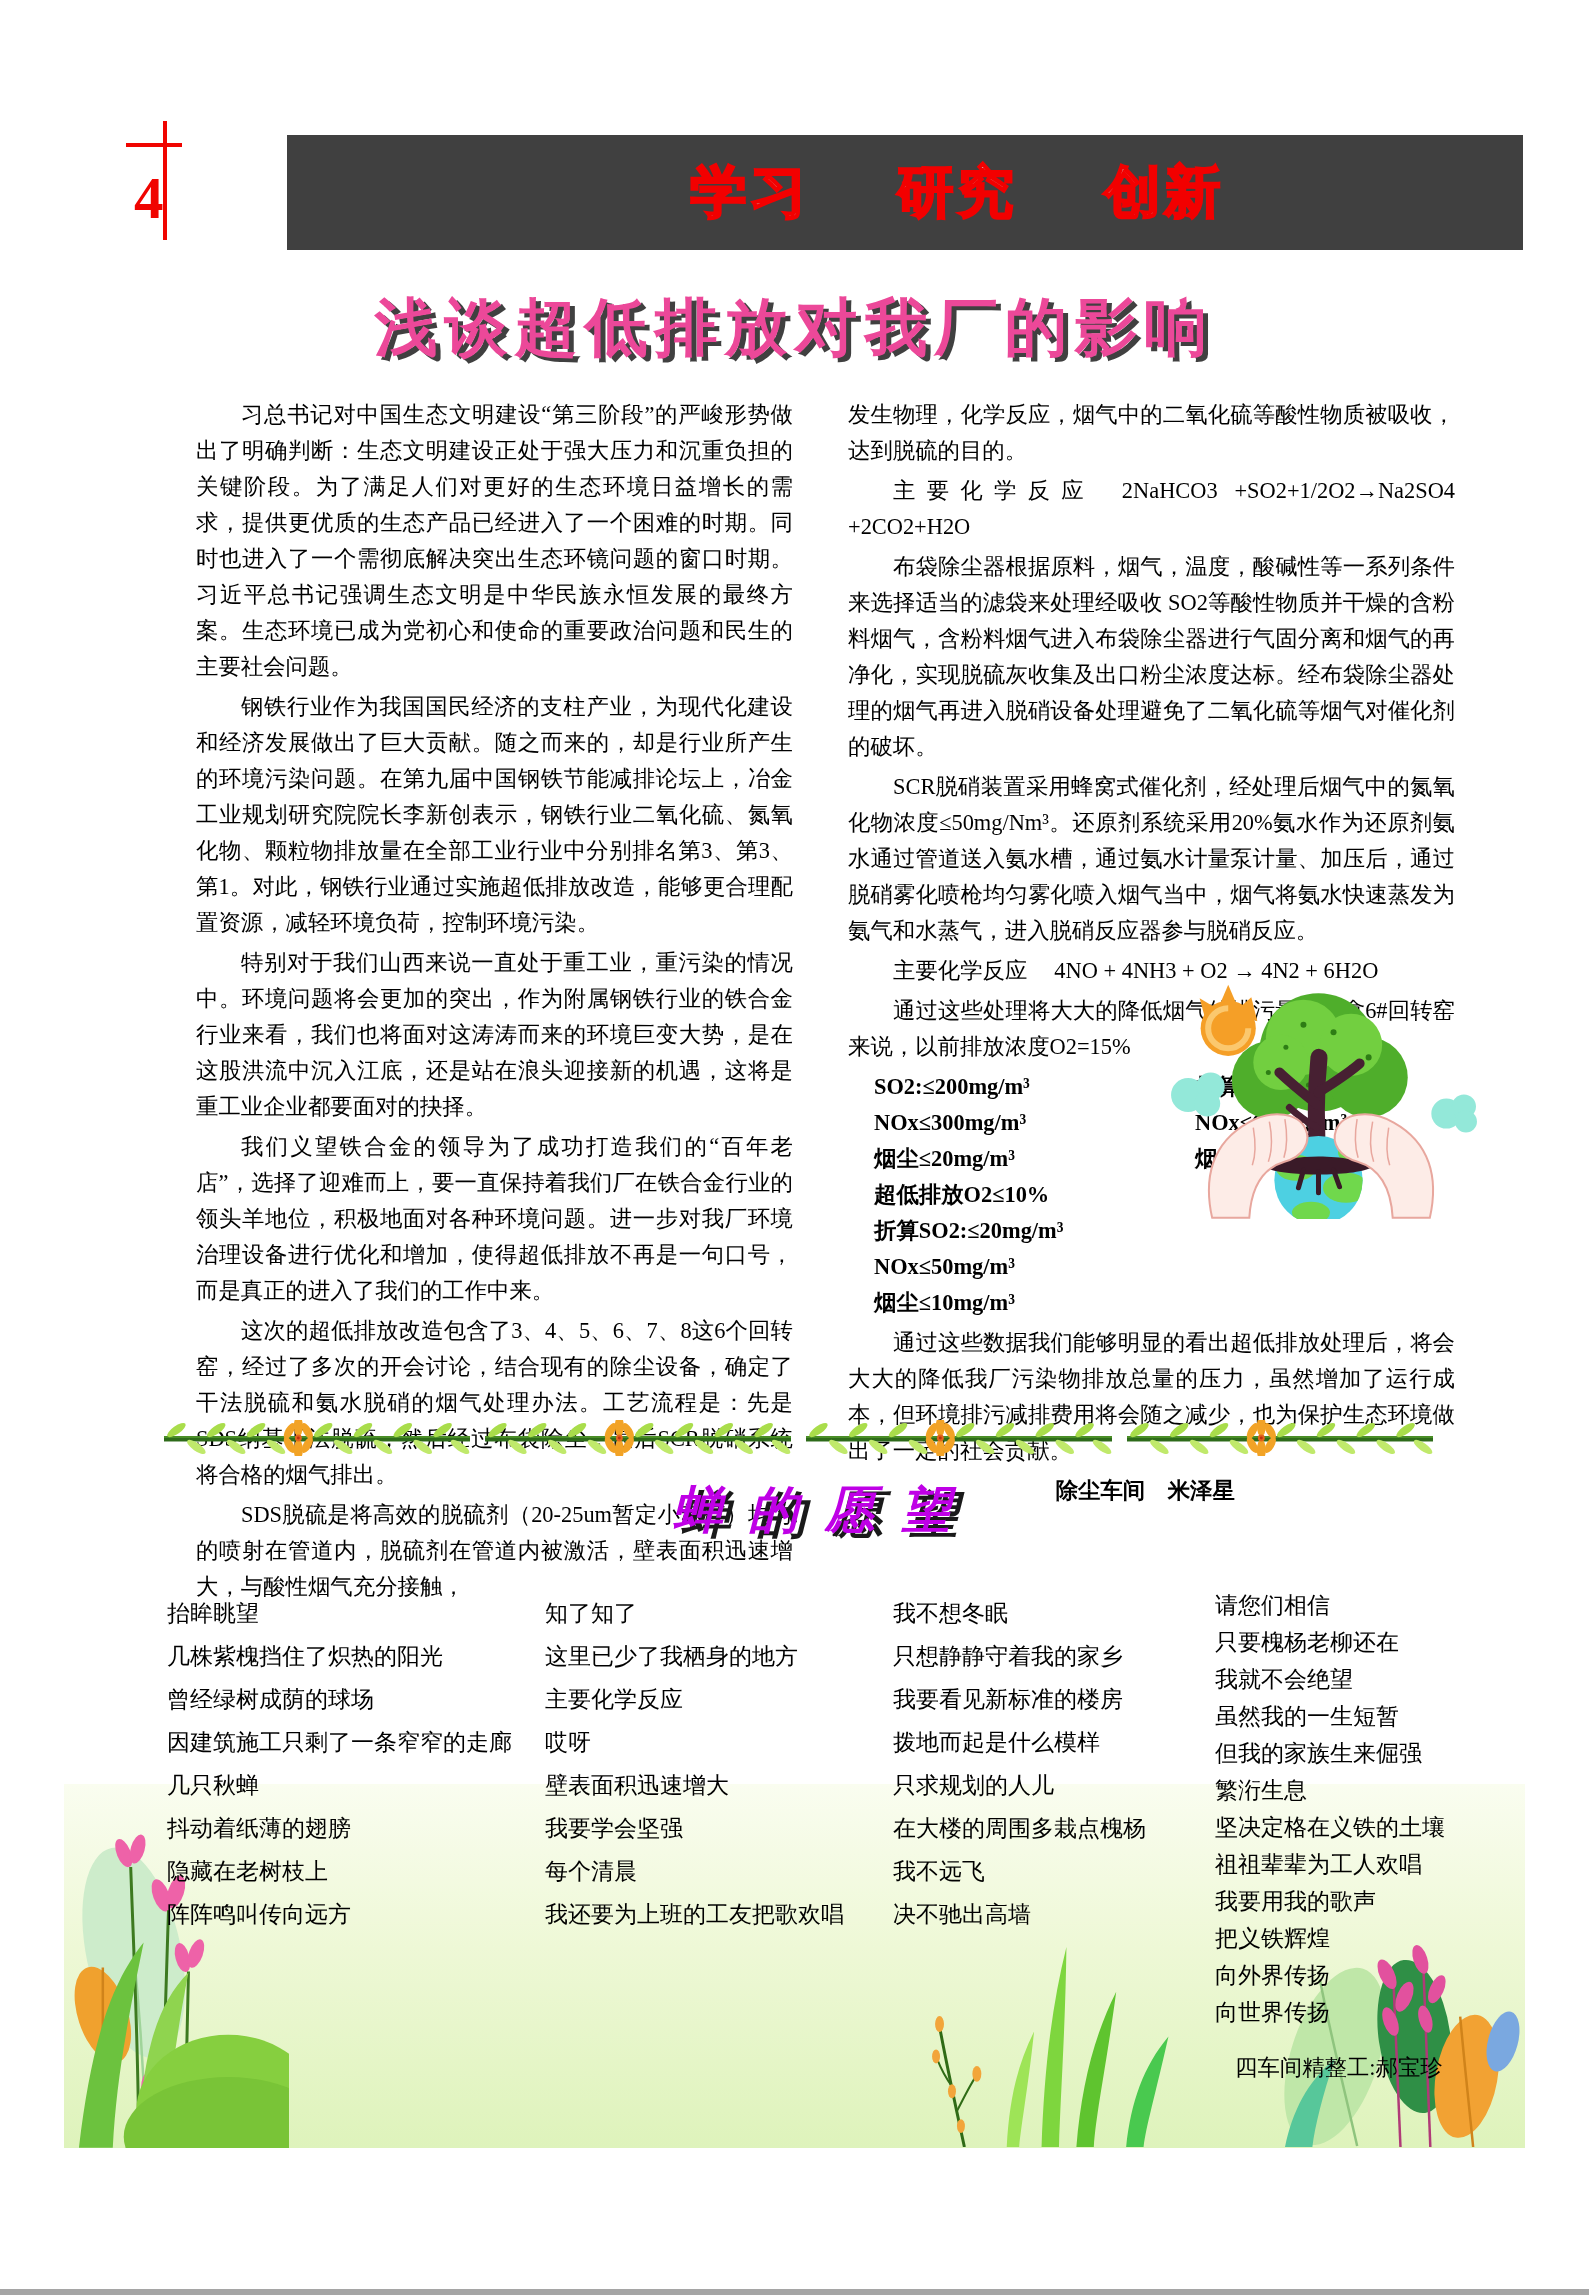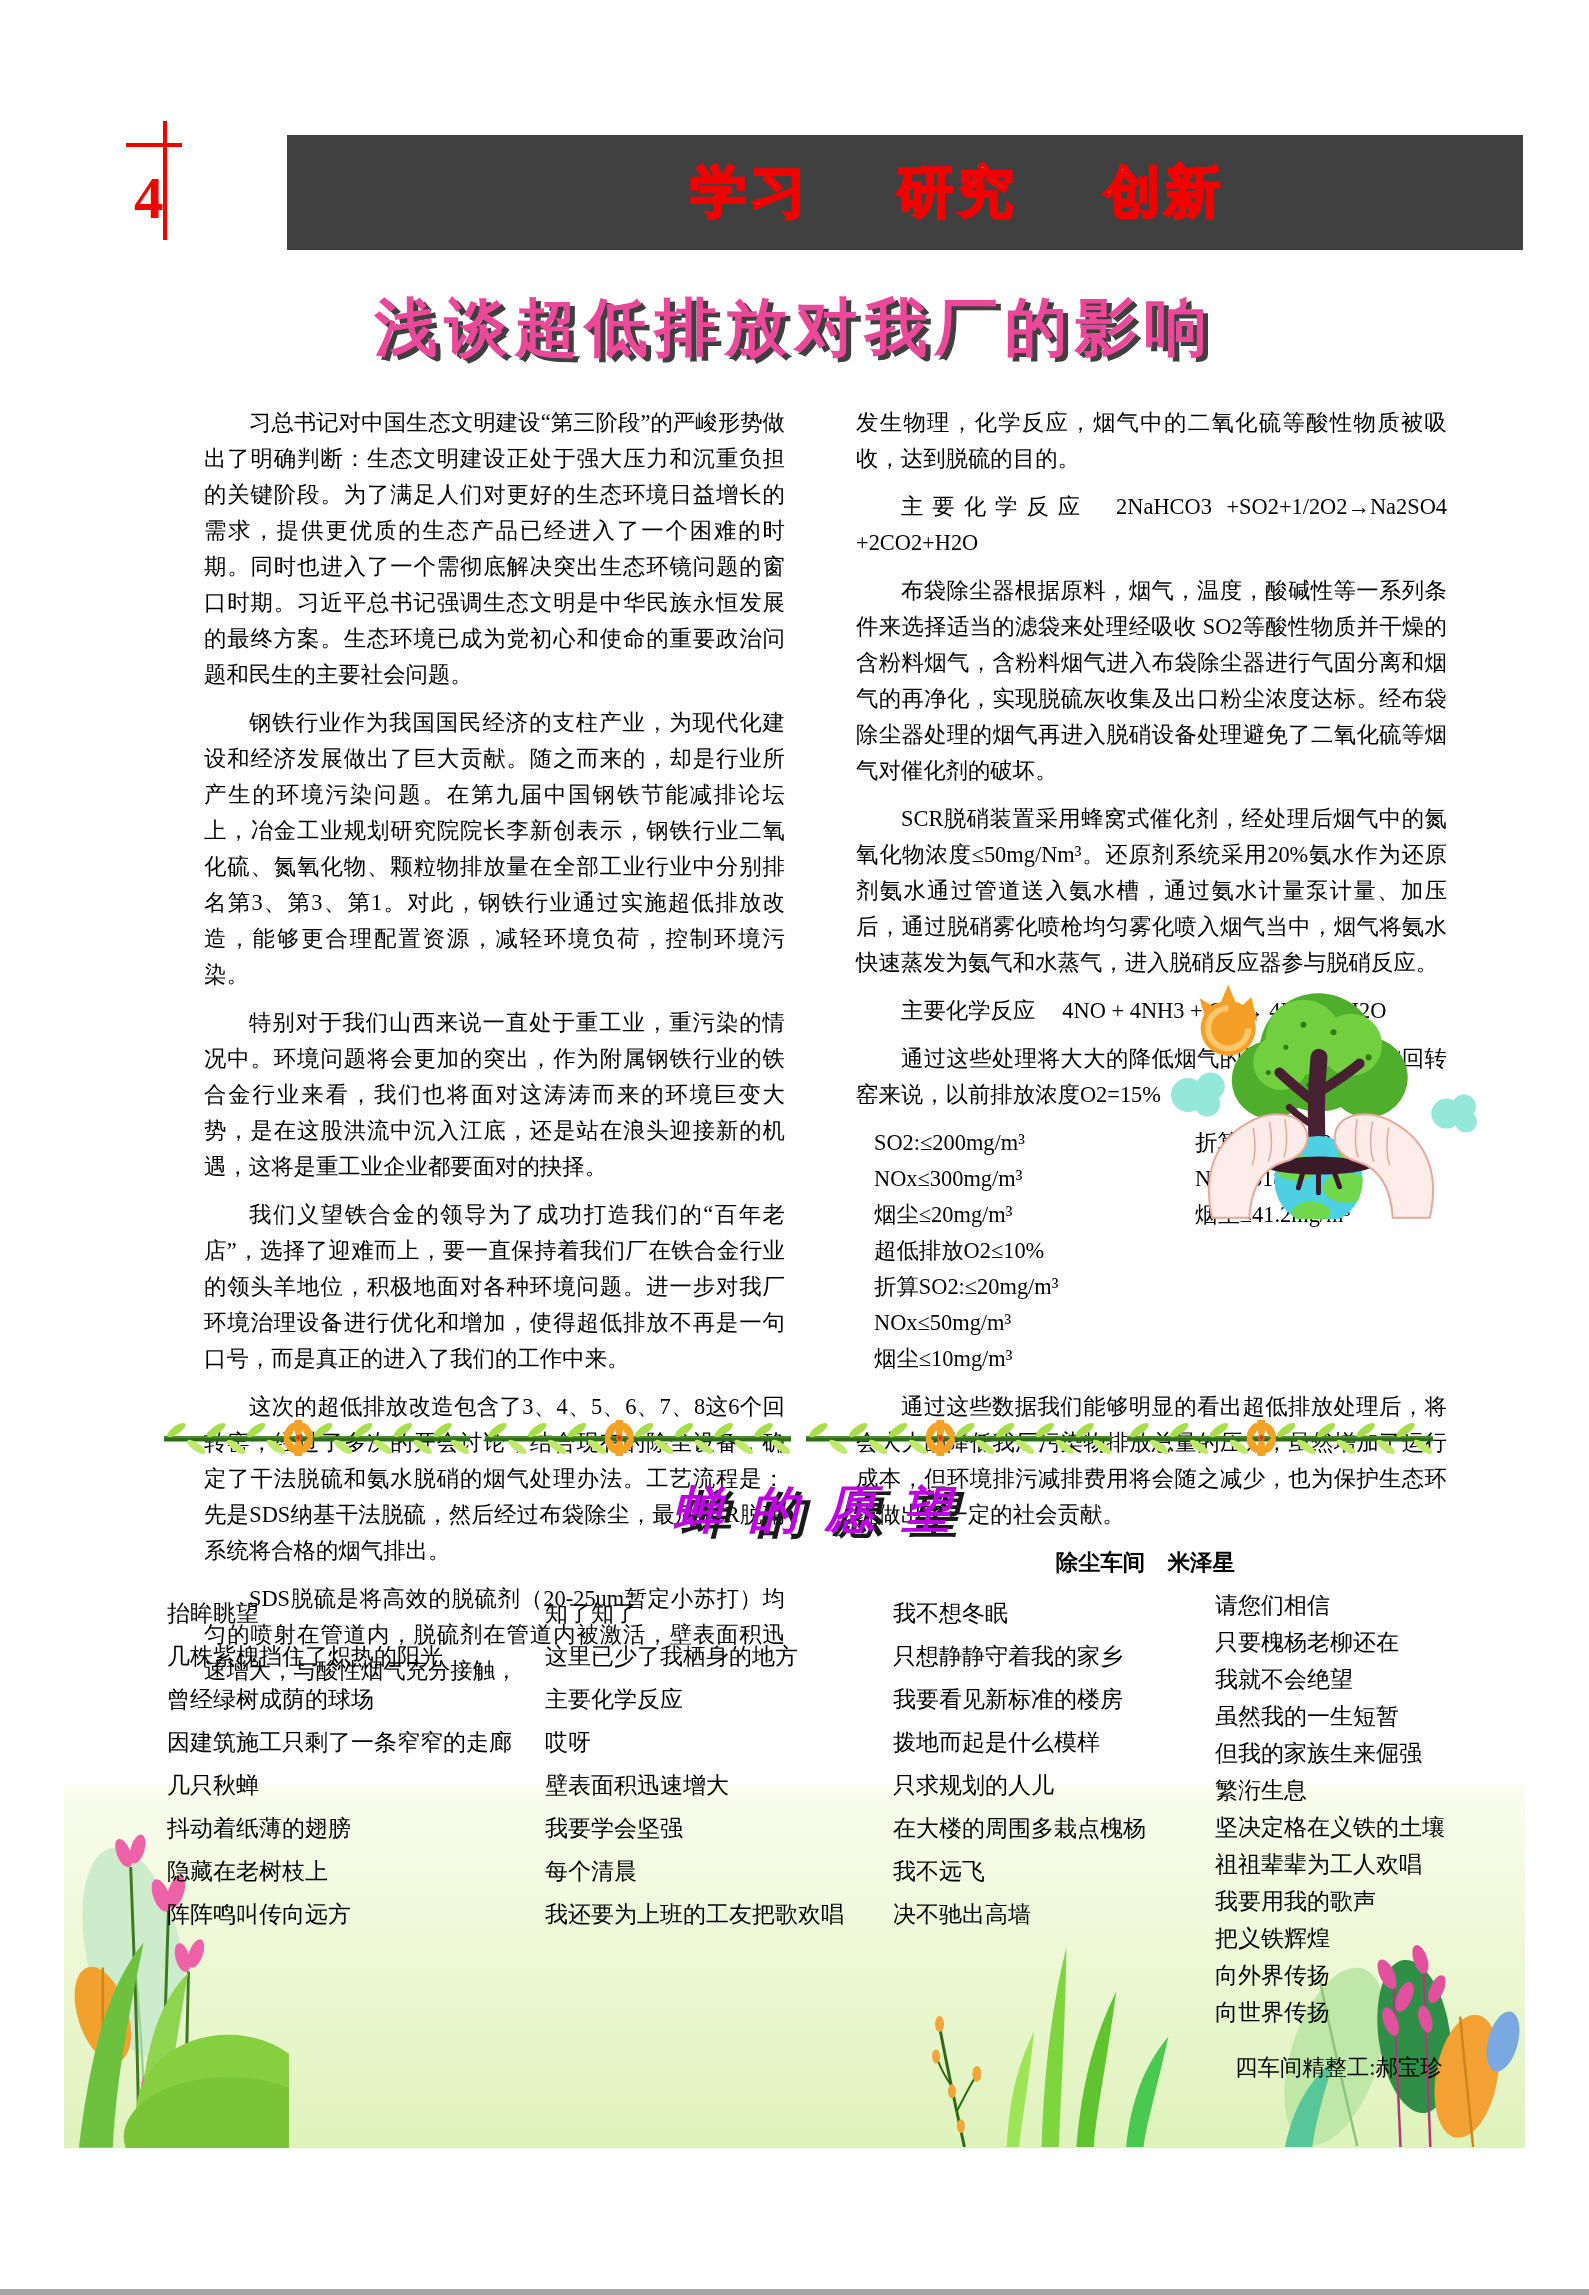--- a/index.html
+++ b/index.html
@@ -16,29 +16,29 @@
                color:#c9c9c9;-webkit-text-stroke:2.5px #f20000;letter-spacing:4px;}
   
   .main-title{position:absolute;left:0;top:285px;width:100%;text-align:center;
               font-family:"Liberation Sans","DejaVu Sans",sans-serif;font-weight:bold;
               font-size:63px;color:#ec4899;letter-spacing:7px;
               text-shadow:5px 4px 0 rgba(30,30,30,0.85);}
   
   .col{position:absolute;top:393px;font-size:22.4px;line-height:36px;text-align:justify;}
   .col-left{left:192px;width:605px;}
   .col-right{left:844px;width:615px;}
-  .col p{margin:12px;text-indent:45px;}
+  .col p{margin:4px;text-indent:45px;}
   .col p.cont{text-indent:0;}
   .reaction{margin:0;text-indent:45px;}
   .reaction .eq{margin-left:27px;}
   .reaction-center{margin:0;text-indent:169px;}
   .emissions{display:flex;margin:0;}
   .emissions ul{list-style:none;margin:0;padding:0;}
   .em-left{width:321px;padding-left:30px !important;}
-  .emissions li{line-height:36px;}
+  .emissions li{line-height:36px;font-weight:bold;}
   .byline1{text-align:center;padding-right:12.5px;text-indent:0 !important;font-weight:bold;}
   
   .illustration{position:absolute;left:1153px;top:976px;width:336px;height:243px;}
   
   .divider{position:absolute;left:164px;top:1420px;width:1270px;height:36px;display:flex;gap:15px;}
   .divider svg{flex:0 0 306px;height:36px;}
   
   .poem-title{position:absolute;left:0;top:1477px;width:100%;text-align:center;
               font-style:italic;font-weight:bold;font-size:50px;color:#bf00e6;
               letter-spacing:26px;text-shadow:8px 5px 0 #1a1a1a;margin-left:30px;}

